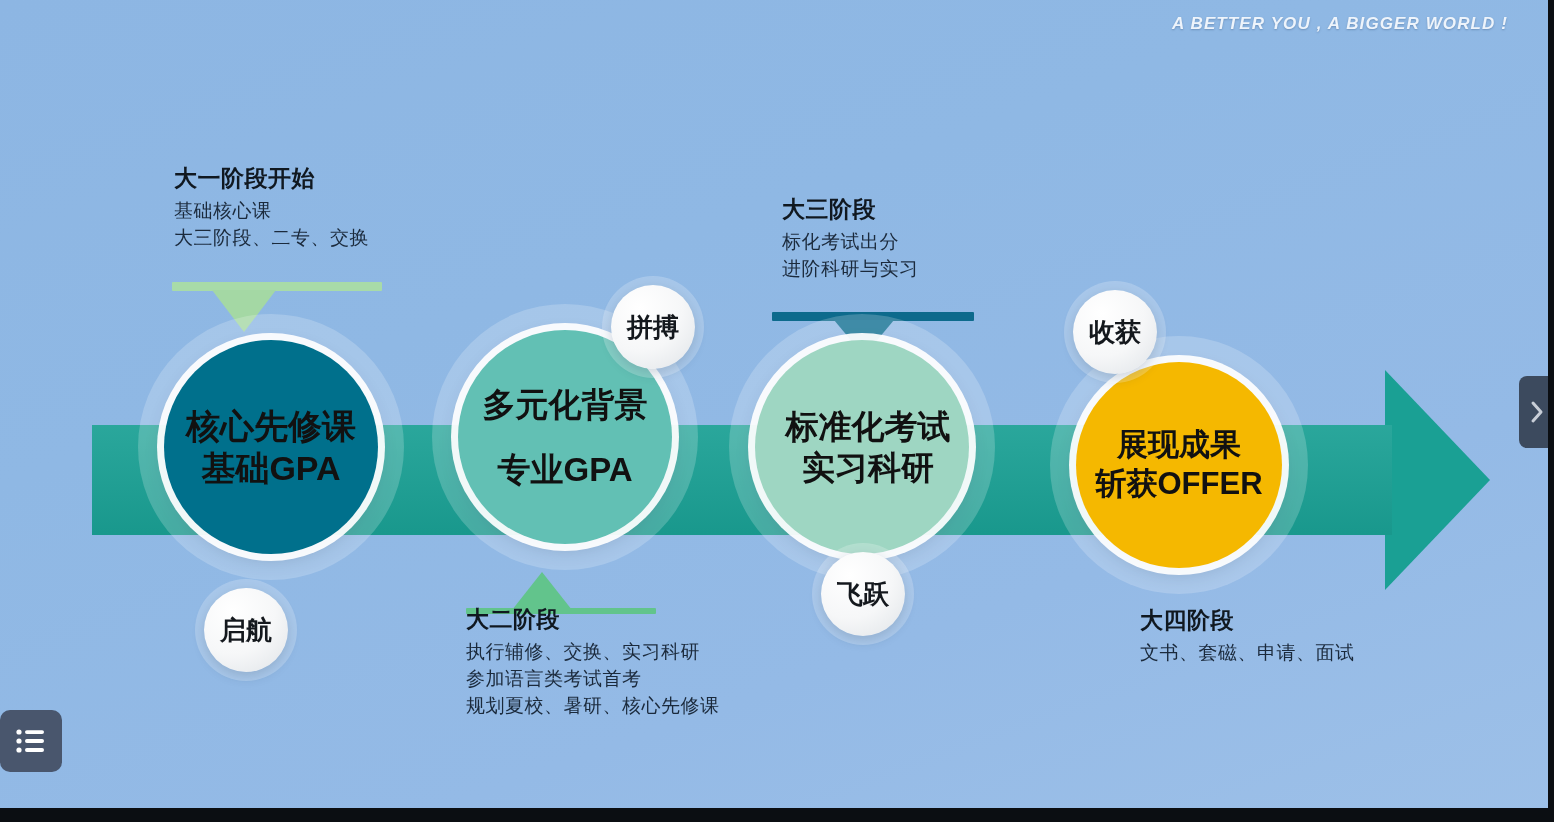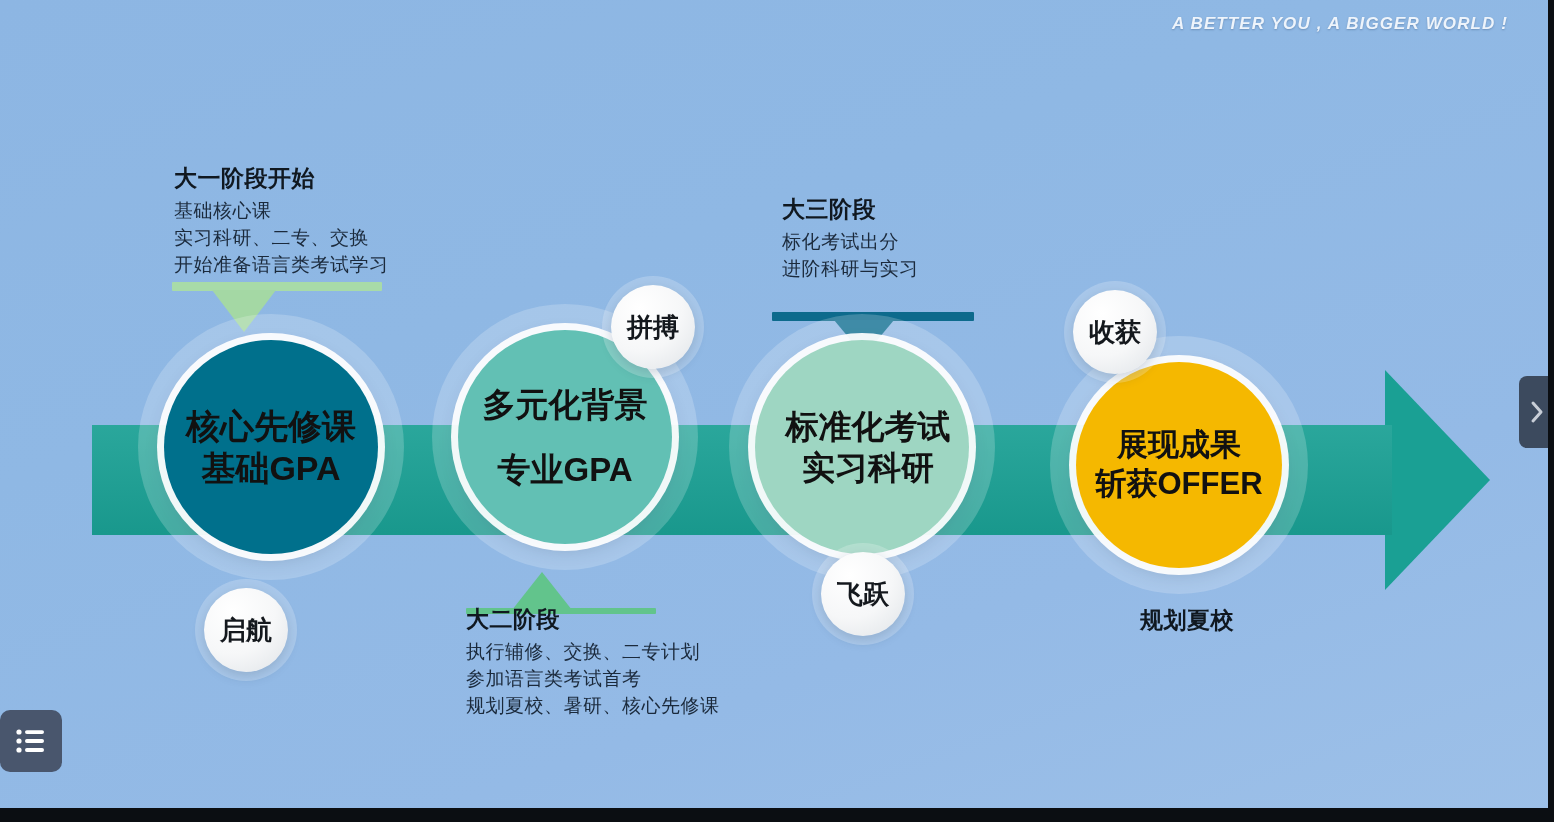--- a/index.html
+++ b/index.html
@@ -231,39 +231,39 @@
     <div class="tri"></div>
   </div>
   <div class="pointer" id="pointer-y2">
     <div class="bar"></div>
     <div class="tri"></div>
   </div>
 
   <div class="textblock" id="tb-year1">
     <div class="tb-title">大一阶段开始</div>
     <div class="tb-line">基础核心课</div>
-    <div class="tb-line">实习科研、二专、交换</div>
-    <div class="tb-line">开始准备语言类考试学习</div>
+    <div class="tb-line">大三阶段、二专、交换</div>
   </div>
 
   <div class="textblock" id="tb-year3">
     <div class="tb-title">大三阶段</div>
     <div class="tb-line">标化考试出分</div>
     <div class="tb-line">进阶科研与实习</div>
   </div>
 
   <div class="textblock" id="tb-year2">
     <div class="tb-title">大二阶段</div>
-    <div class="tb-line">执行辅修、交换、二专计划</div>
+    <div class="tb-line">执行辅修、交换、实习科研</div>
     <div class="tb-line">参加语言类考试首考</div>
     <div class="tb-line">规划夏校、暑研、核心先修课</div>
   </div>
 
   <div class="textblock" id="tb-year4">
-    <div class="tb-title">规划夏校</div>
+    <div class="tb-title">大四阶段</div>
+    <div class="tb-line">文书、套磁、申请、面试</div>
   </div>
 
   <div class="big-circle" id="circle-1">
     <span class="bc-line">核心先修课</span>
     <span class="bc-line">基础GPA</span>
   </div>
   <div class="big-circle" id="circle-2">
     <span class="bc-line">多元化背景</span>
     <span class="bc-line">专业GPA</span>
   </div>

